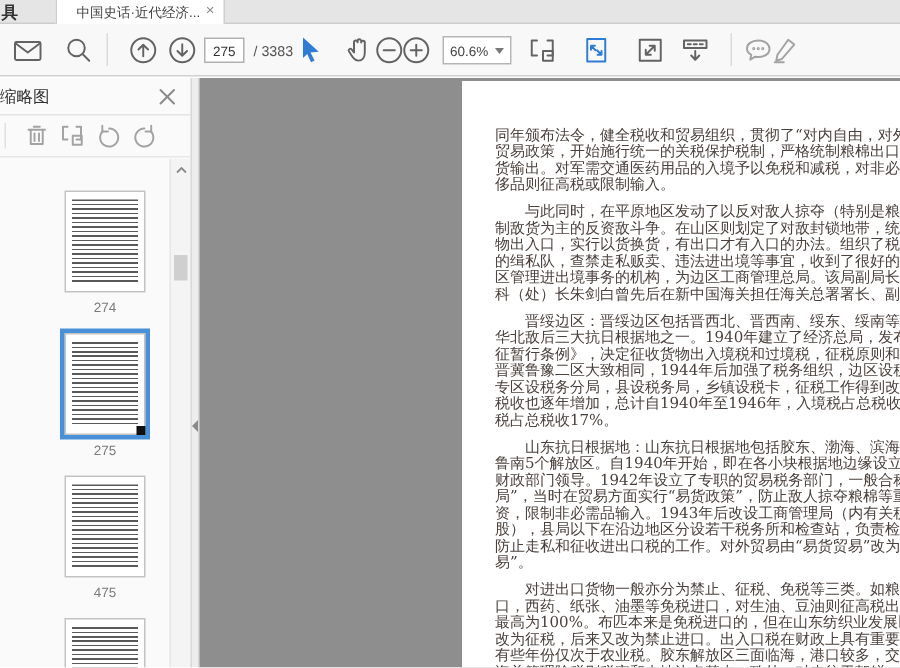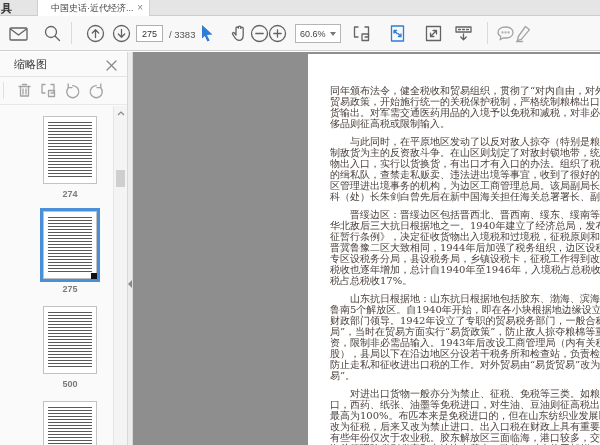--- a/index.html
+++ b/index.html
@@ -34,30 +34,30 @@
   .combo-caret { width:0; height:0; border-left:3px solid transparent;
     border-right:3px solid transparent; border-top:4px solid #777; margin-right:4px; }
 
   
   .content { position:absolute; top:52px; left:0; right:0; bottom:0; display:flex; }
 
   
   .sidebar { width:127px; background:#fafafa; position:relative; flex:none; }
   .panel-header { height:25px; border-bottom:1px solid #e3e3e3; display:flex;
     align-items:center; }
-  .panel-title { font-size:11px; color:#333; padding-left:14px; }
+  .panel-title { font-size:11px; color:#333; padding-left:0; }
   .panel-close { position:absolute; right:9px; top:6px; width:13px; height:13px; }
   .panel-close svg { width:100%; height:100%; }
   .panel-tools { height:28px; border-bottom:1px solid #e8e8e8; position:relative; }
   .ptool { position:absolute; top:4px; width:19px; height:19px; }
   .ptool svg { width:100%; height:100%; }
   .psep { position:absolute; top:5px; left:3px; width:1px; height:17px; background:#e0e0e0; }
 
   .thumb-area { position:absolute; top:54px; left:0; right:14px; bottom:0;
-    overflow:hidden; padding-top:10px;font-weight:bold; }
+    overflow:hidden; padding-top:21px; }
   .thumb-item { margin:0 0 12px 43px; width:54px; }
   .thumb-page { width:54px; height:68px; background:#fff; border:1px solid #c2c2c2;
     padding:5px 4px; position:relative; }
   .thumb-text { height:100%;
     background:repeating-linear-gradient(180deg,#595959 0 1px,transparent 1px 3px); }
   .thumb-item.selected .thumb-page { outline:3px solid #4a90d9; }
   .thumb-handle { position:absolute; right:-1px; bottom:-1px; width:6px; height:6px;
     background:#111; }
   .thumb-label { width:54px; text-align:center; font-size:9px; color:#7a7a7a;
     margin-top:5px; }
@@ -313,21 +313,21 @@
             <div class="thumb-page">
               <div class="thumb-text"></div>
               <div class="thumb-handle"></div>
             </div>
             <div class="thumb-label">275</div>
           </div>
           <div class="thumb-item">
             <div class="thumb-page">
               <div class="thumb-text"></div>
             </div>
-            <div class="thumb-label">500</div>
+            <div class="thumb-label">475</div>
           </div>
           <div class="thumb-item">
             <div class="thumb-page">
               <div class="thumb-text"></div>
             </div>
           </div>
         </div>
       <div class="panel-scrollbar">
         <div class="sb-up">
           <svg width="8" height="5" viewBox="0 0 8 5">

